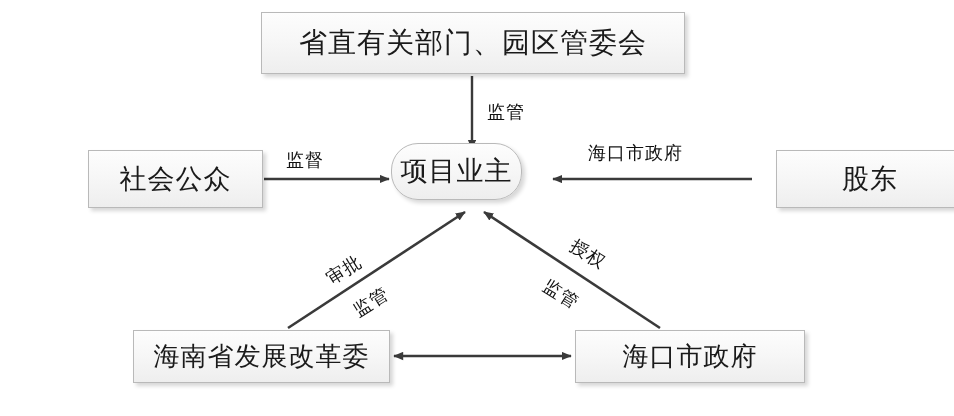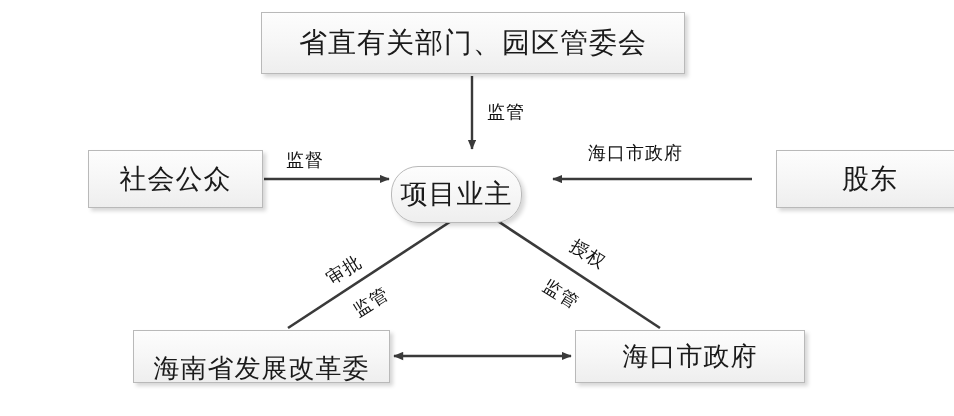--- a/index.html
+++ b/index.html
@@ -37,23 +37,23 @@
     color: #1a1a1a;
     white-space: nowrap;
   }
   .node-label {
     font-size: 27px;
     line-height: 1;
     letter-spacing: 1px;
   }
   #node-top      { left: 261px; top: 12px;  width: 424px; height: 62px; }
   #node-public   { left: 88px;  top: 150px; width: 175px; height: 58px; }
-  #node-owner    { left: 391px; top: 166px; width: 131px; height: 57px; border-radius: 27px; }
+  #node-owner    { left: 391px; top: 143px; width: 131px; height: 57px; border-radius: 27px; }
   #node-holder   { left: 776px; top: 150px; width: 188px; height: 58px; }
-  #node-ndrc     { left: 133px; top: 330px; width: 257px; height: 53px; align-items: flex-end; }
+  #node-ndrc     { left: 133px; top: 330px; width: 257px; height: 53px; }
   #node-city     { left: 575px; top: 330px; width: 230px; height: 53px; align-items: center; }
 
   #node-top .node-label   { font-size: 28px; }
   #node-ndrc .node-label,
   #node-city .node-label  { font-size: 26px; }
 
   .edge-label {
     position: absolute;
     font-size: 18px;
     color: #111111;

